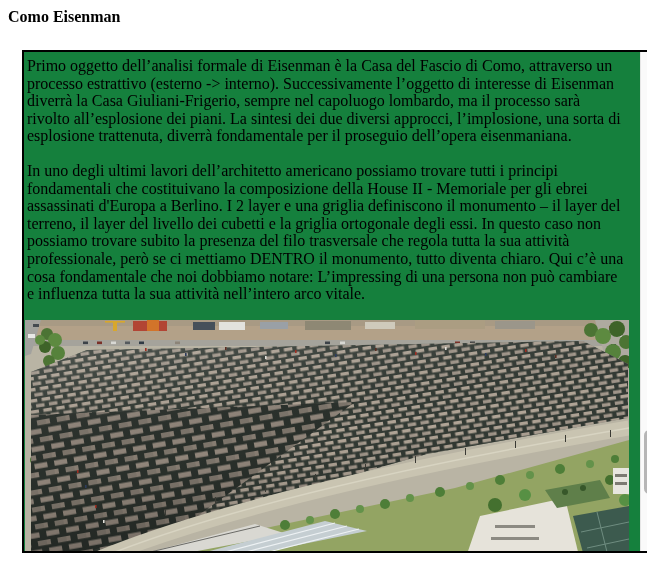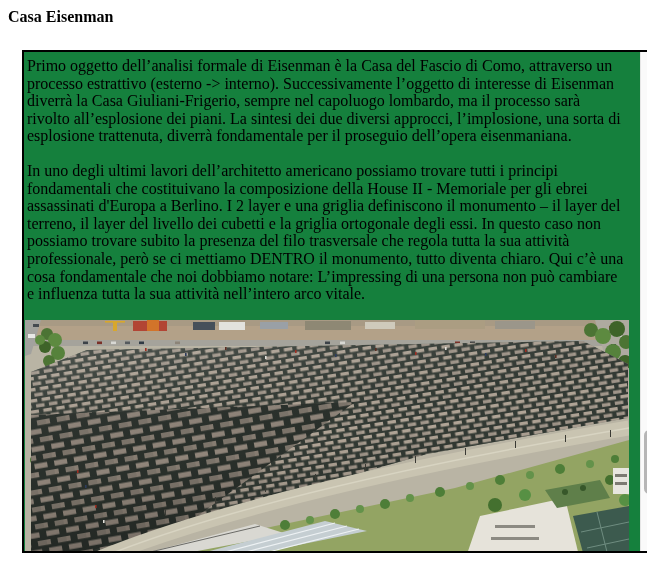--- a/index.html
+++ b/index.html
@@ -44,21 +44,21 @@
     position:absolute;
     left:3px;top:378px;
     width:11px;height:64px;
     background:#b6b6b6;
     border-radius:6px;
   }
 </style>
 </head>
 <body>
 
-<h3 class="page-title">Casa Eisenman</h3>
+<h3 class="page-title">Como Eisenman</h3>
 
 <div class="content-box">
   <div class="text-content">
     <p>Primo oggetto dell’analisi formale di Eisenman è la Casa del Fascio di Como, attraverso un processo estrattivo (esterno -&gt; interno). Successivamente l’oggetto di interesse di Eisenman diverrà la Casa Giuliani-Frigerio, sempre nel capoluogo lombardo, ma il processo sarà rivolto all’esplosione dei piani. La sintesi dei due diversi approcci, l’implosione, una sorta di esplosione trattenuta, diverrà fondamentale per il proseguio dell’opera eisenmaniana.</p>
     <p>In uno degli ultimi lavori dell’architetto americano possiamo trovare tutti i principi fondamentali che costituivano la composizione della House II - Memoriale per gli ebrei assassinati d'Europa a Berlino. I 2 layer e una griglia definiscono il monumento – il layer del terreno, il layer del livello dei cubetti e la griglia ortogonale degli essi. In questo caso non possiamo trovare subito la presenza del filo trasversale che regola tutta la sua attività professionale, però se ci mettiamo DENTRO il monumento, tutto diventa chiaro. Qui c’è una cosa fondamentale che noi dobbiamo notare: L’impressing di una persona non può cambiare e influenza tutta la sua attività nell’intero arco vitale.</p>
   </div>
 
   <figure class="photo-wrap">
     <svg class="photo" width="604" height="240" viewBox="0 0 604 240" role="img" aria-label="Aerial photograph of the Memorial to the Murdered Jews of Europe in Berlin: a large grid of grey stelae bordered by a street, trees and buildings">
       <defs>

